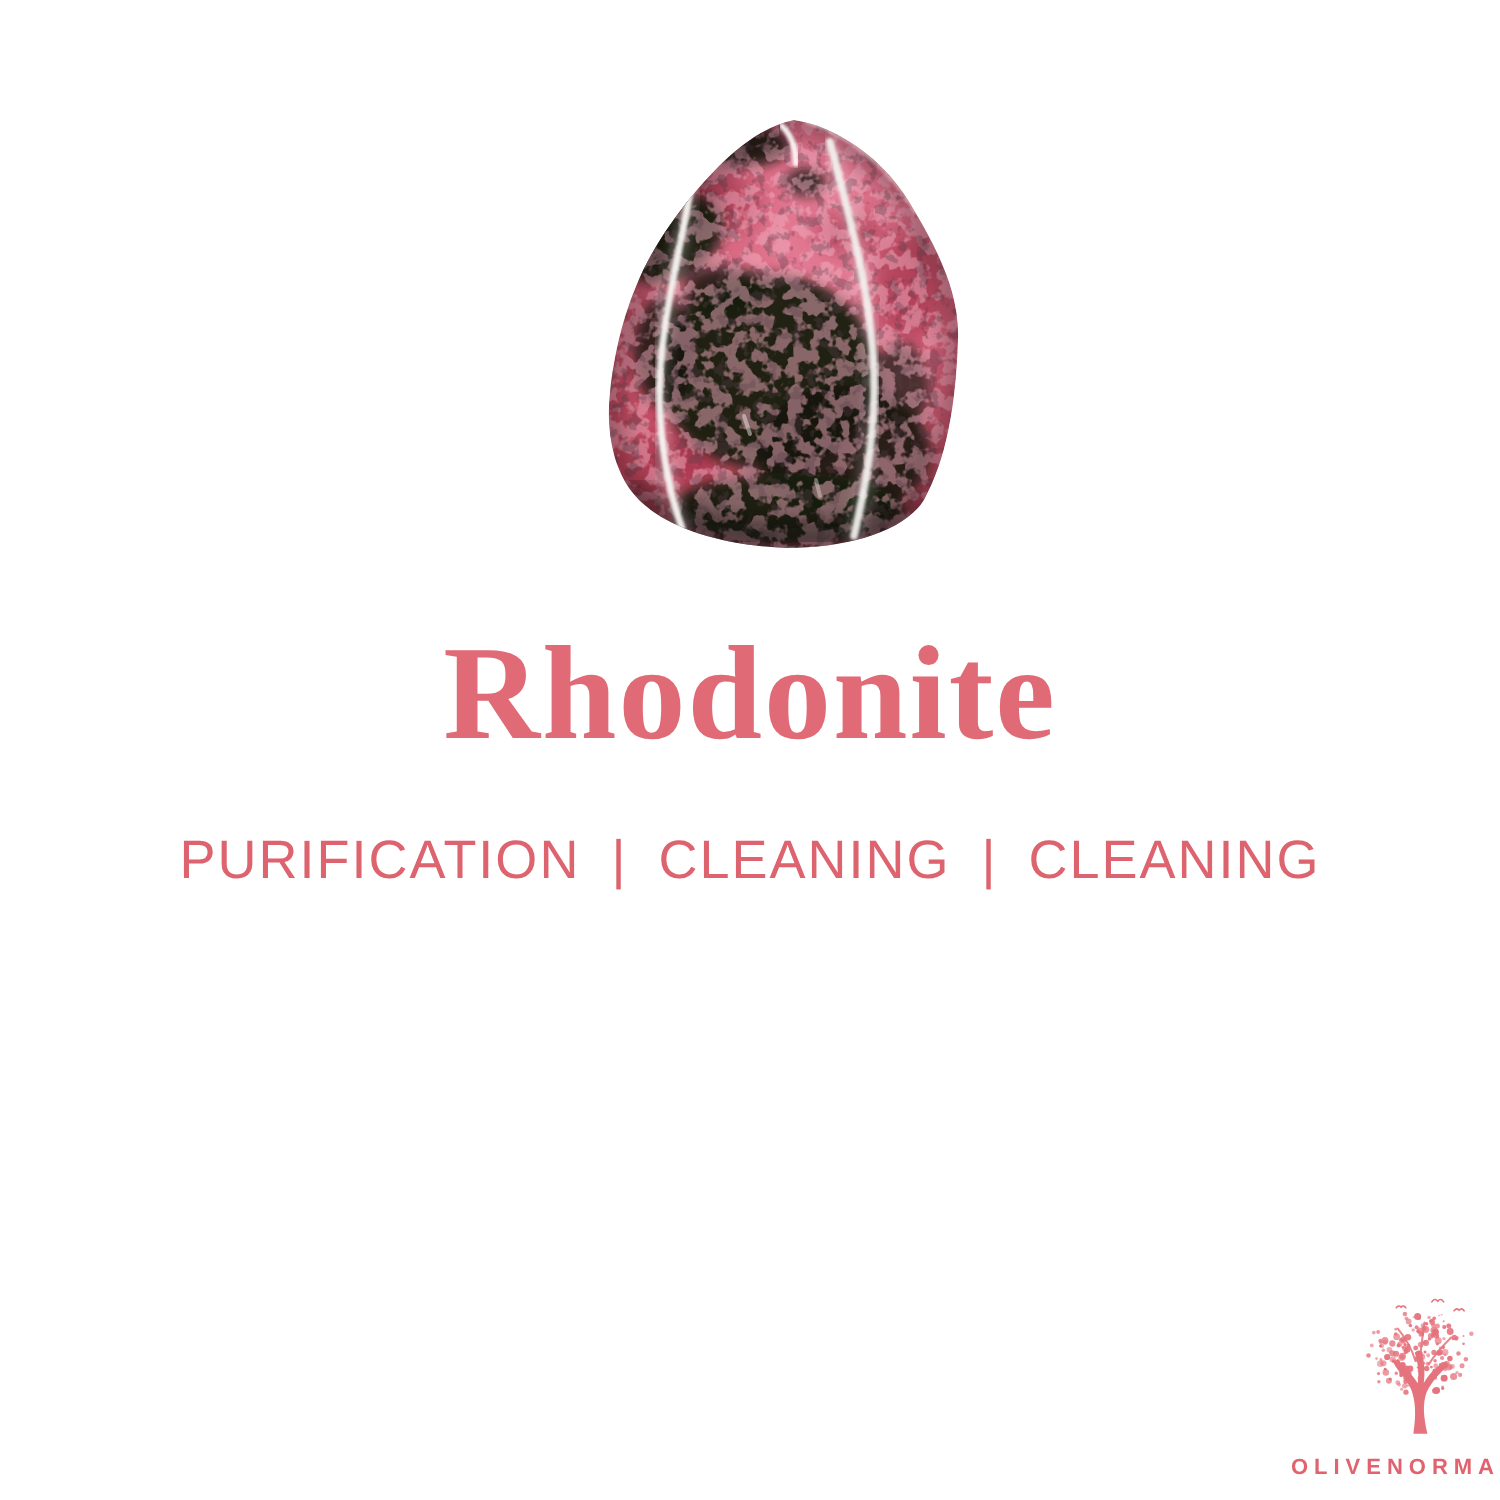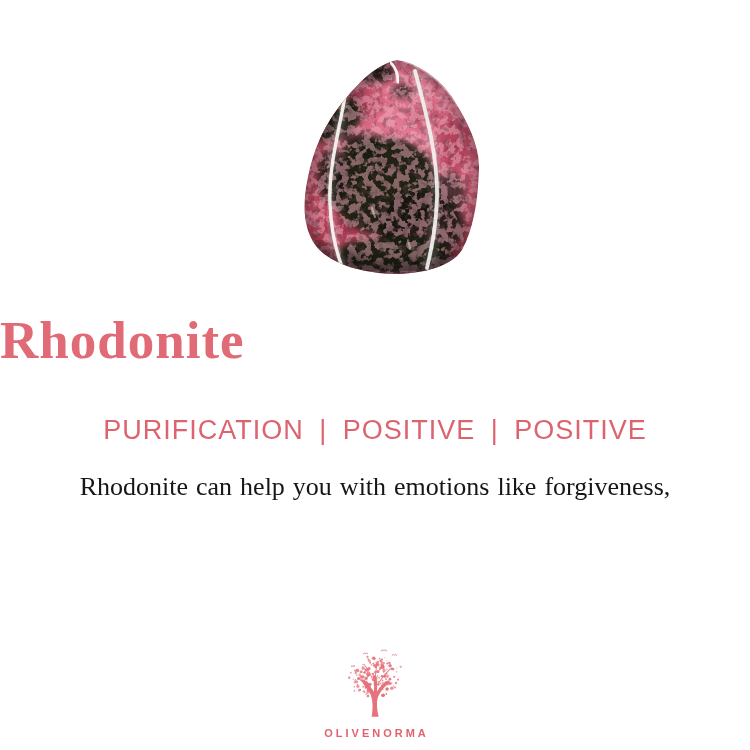--- a/index.html
+++ b/index.html
@@ -3,35 +3,35 @@
 <meta charset="utf-8">
 <style>
   html,body{margin:0;padding:0;background:#fff;}
   .card{
     position:relative;width:750px;height:750px;background:#ffffff;
     overflow:hidden;font-family:"Liberation Serif",serif;
   }
   .stone{position:absolute;left:302px;top:58px;width:181px;height:218px;}
   .title{
     position:absolute;top:314px;left:0;width:100%;margin:0;
-    text-align:left;font-family:"Liberation Serif",serif;font-weight:700;
-    font-size:53px;line-height:1.0;color:#e06a75;letter-spacing:1px;
+    text-align:center;font-family:"Liberation Serif",serif;font-weight:700;
+    font-size:67px;line-height:1.0;color:#e06a75;letter-spacing:1px;
   }
   .subtitle{
     position:absolute;top:415px;left:0;width:100%;
     text-align:center;font-family:"Liberation Sans",sans-serif;
     font-size:27px;color:#dd636e;letter-spacing:1px;word-spacing:7px;
   }
   .body-text{
     position:absolute;top:464px;left:0;width:100%;
     text-align:center;font-family:"Liberation Serif",serif;
     font-size:26px;line-height:46px;color:#161616;word-spacing:1.5px;
   }
   .logo{
-    position:absolute;top:648px;left:0;width:100%;text-align:center;
+    position:absolute;top:648px;left:0;width:100%;text-align:right;
   }
   .brand{
     margin-top:1px;font-family:"Liberation Sans",sans-serif;font-weight:700;
     font-size:11px;letter-spacing:3px;color:#e0636f;padding-left:3px;
   }
 </style>
 </head>
 <body>
 
 <div class="card">
@@ -109,24 +109,23 @@
           <path d="M70,150 l3,9" stroke="#e8e8e4" stroke-width="2" opacity="0.5"></path>
           <path d="M106,182 l2,8" stroke="#e8e8e4" stroke-width="2" opacity="0.4"></path>
           <path d="M102,3 C126,11 144,28 156,48" stroke="#f2c9d2" stroke-width="2.4" filter="url(#blur1)" opacity="0.55"></path>
         </g>
       </g>
     </svg>
   </div>
 
   <h1 class="title">Rhodonite</h1>
 
-  <div class="subtitle">PURIFICATION | POSITIVE | POSITIVE</div>
+  <div class="subtitle">PURIFICATION | CLEANING | CLEANING</div>
 
   <div class="body-text">
-    <div>Rhodonite can help you with emotions like forgiveness,</div>
   </div>
 
   <div class="logo">
     <svg viewBox="0 0 100 100" width="80" height="74">
       <g id="leafGroup" fill="#e5737d">
           <circle cx="70.4" cy="24.0" r="2.33" opacity="0.90"></circle>
           <circle cx="26.4" cy="31.3" r="1.75" opacity="0.57"></circle>
           <circle cx="42.3" cy="17.2" r="1.94" opacity="0.69"></circle>
           <circle cx="48.4" cy="13.8" r="2.39" opacity="0.95"></circle>
           <circle cx="54.5" cy="49.0" r="1.85" opacity="0.92"></circle>

